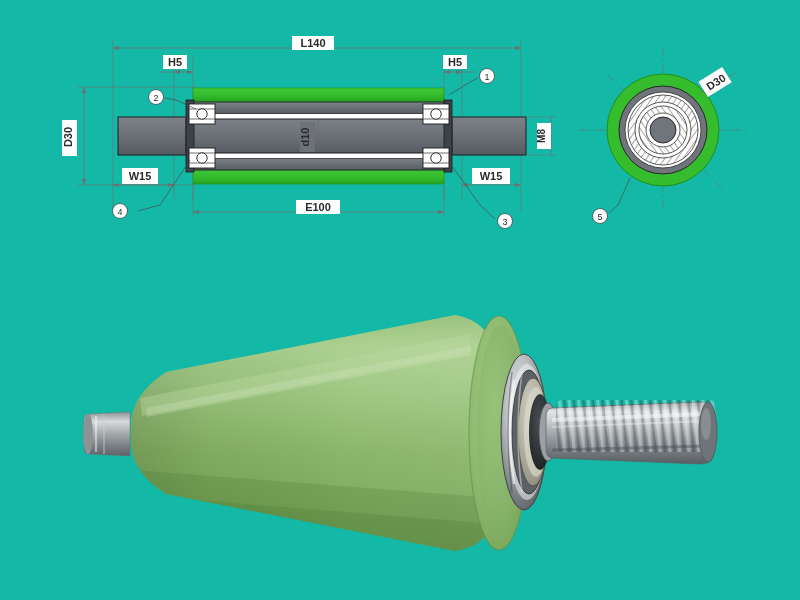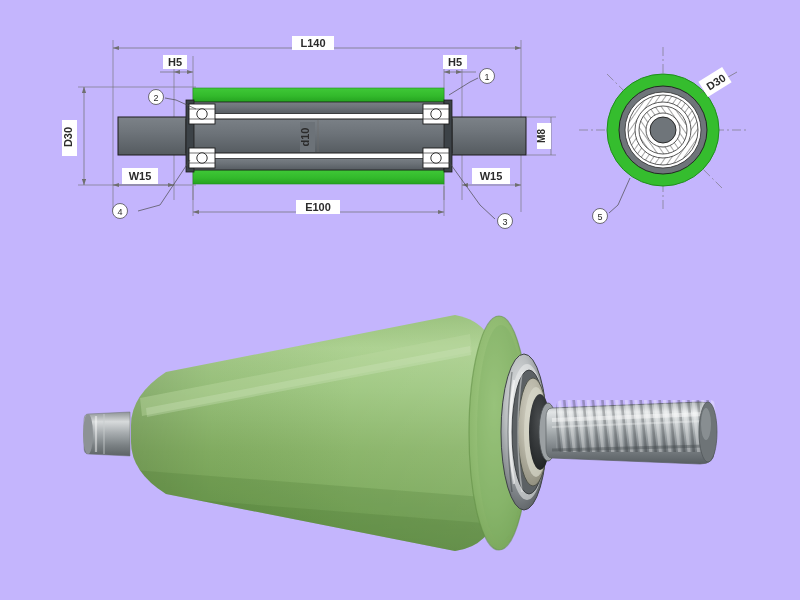--- a/index.html
+++ b/index.html
@@ -13,21 +13,21 @@
     height: 600px;
     position: relative;
     overflow: hidden;
     font-family: "Liberation Sans", sans-serif;
   }
   #sheet {
     position: absolute;
     left: 0; top: 0;
     width: 800px;
     height: 600px;
-    background: #c4b5fd;
+    background: #14b8a6;
   }
   svg.layer {
     position: absolute;
     left: 0; top: 0;
     width: 800px;
     height: 600px;
     display: block;
   }
   .dimtext {
     font-family: "Liberation Sans", sans-serif;

